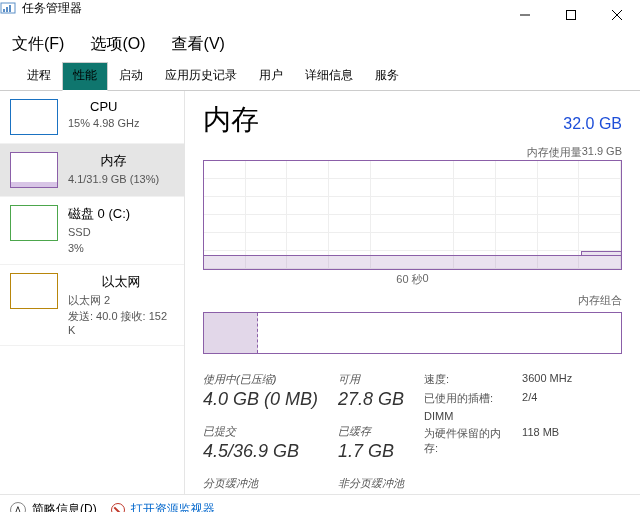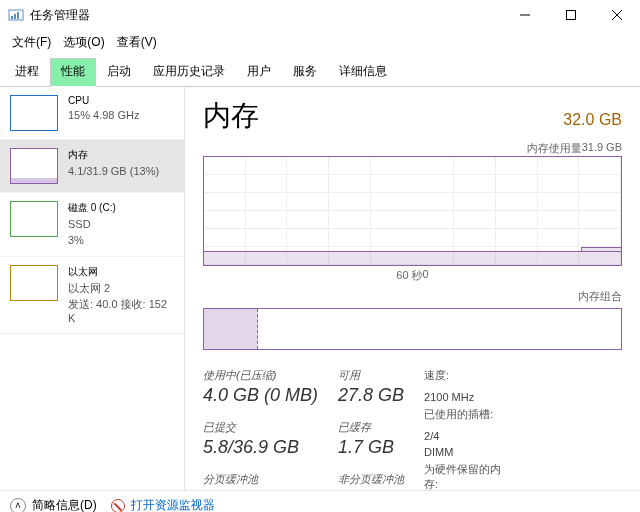--- a/index.html
+++ b/index.html
@@ -1,58 +1,58 @@
 <!DOCTYPE html>
 <html><head>
 <meta charset="utf-8">
 <style>
 * { margin: 0; padding: 0; box-sizing: border-box; font-family: "Microsoft YaHei", "Segoe UI", sans-serif; }
 body { width: 640px; height: 512px; background: #fff; color: #000; font-size: 12px; overflow: hidden; }
-.titlebar { display: flex; align-items: center; height: 30px; padding-left: 8px; }
+.titlebar { display: flex; height: 30px; }
 .titlebar .icon { width: 16px; height: 16px; margin-right: 6px; }
 .titlebar .title { flex: 1; font-size: 12px; }
 .winbtns { display: flex; }
 .winbtn { width: 46px; height: 30px; display: flex; align-items: center; justify-content: center; color: #333; }
-.menubar { display: flex; gap: 4px; padding: 2px 8px 4px 8px; font-size: 12px; }
+.menubar { display: flex; gap: 18px; padding: 2px 8px 4px 8px; font-size: 16px; }
 .menubar span { padding: 2px 4px; }
-.tabs { display: flex; border-bottom: 1px solid #ccc; padding-left: 4px; gap: 0; font-size: 12px; }
+.tabs { display: flex; border-bottom: 1px solid #ccc; padding-left: 16px; gap: 0; font-size: 12px; }
 .tab { padding: 4px 10px 6px 10px; border: 1px solid transparent; position: relative; top: 1px; }
-.tab.active { border: 1px solid #ccc; border-bottom: 1px solid #fff; background: #86efac; }
+.tab.active { border: 1px solid #ccc; border-bottom: 1px solid #fff; background: #0f766e; }
 .body { display: flex; height: calc(512px - 30px - 22px - 27px - 30px); }
 .sidebar { width: 185px; border-right: 1px solid #e5e5e5; overflow-y: auto; }
 .sideitem { display: flex; align-items: flex-start; padding: 8px 10px; gap: 10px; border-bottom: 1px solid #f1f1f1; cursor: default; }
 .sideitem.selected { background: #e5e5e5; }
 .thumb { width: 48px; height: 36px; border: 1px solid #1a72c2; background: #fff; position: relative; flex-shrink: 0; }
 .thumb.mem { border-color: #8b5fa8; }
 .thumb.disk { border-color: #4ca64c; }
 .thumb.net { border-color: #b8860b; }
 .thumb.gpu { border-color: #777; }
 .thumb.mem::after { content:""; position:absolute; left:0; right:0; bottom:0; height:14%; background:#d8c5e6; }
-.sidetext .name { font-size: 10px; }
+.sidetext .name { font-size: 13px; text-align: center; }
 .sidetext .sub { font-size: 11px; color: #555; margin-top: 2px; line-height: 1.3; }
 .main { flex: 1; padding: 10px 18px 10px 18px; overflow: hidden; }
 .mhead { display: flex; justify-content: space-between; align-items: baseline; }
 .mhead h1 { font-size: 28px; font-weight: 400; }
-.mhead .cap { font-size: 16px; color: #a16207; }
+.mhead .cap { font-size: 16px; color: #1d4ed8; }
 .chartlabel { font-size: 11px; color: #666; display: flex; justify-content: flex-end; margin-top: 6px; }
 .chart { border: 1px solid #8b5fa8; height: 110px; position: relative; background:
   repeating-linear-gradient(to right, transparent 0, transparent calc(100%/10 - 1px), #eee calc(100%/10 - 1px), #eee calc(100%/10)),
   repeating-linear-gradient(to bottom, transparent 0, transparent calc(100%/6 - 1px), #eee calc(100%/6 - 1px), #eee calc(100%/6));
 }
 .chart .fill { position:absolute; left:0; right:0; bottom:0; height:13%; background: rgba(139,95,168,0.18); border-top:1px solid #8b5fa8; }
 .chart .notch { position:absolute; right:0; bottom:13%; width:40px; height:4px; background: rgba(139,95,168,0.18); border-top:1px solid #8b5fa8; border-left:1px solid #8b5fa8; }
 .axis { display:flex; justify-content:center; font-size:11px; color:#666; margin-top:2px; }
 .compchart { border:1px solid #8b5fa8; height:42px; margin-top:4px; position:relative; }
 .compchart .used { position:absolute; left:0; top:0; bottom:0; width:13%; background: rgba(139,95,168,0.25); border-right:1px dashed #8b5fa8; }
 .stats { display:flex; margin-top:18px; gap: 20px; }
 .statcol { display:flex; flex-direction:column; gap:14px;font-style:italic; }
 .stat .lbl { font-size:11px; color:#555; }
 .stat .val { font-size:18px; color:#333; margin-top:2px; white-space:nowrap; }
 .details { font-size:11px; color:#444; }
-.details .row { display:flex; gap:8px; margin-bottom:4px;flex-direction:column; }
+.details .row { display:flex; gap:8px; margin-bottom:4px; }
 .details .k { width:90px; color:#555; }
 .footer { height:30px; border-top:1px solid #e5e5e5; display:flex; align-items:center; padding:0 10px; gap:14px; font-size:12px; }
 .footer .circ { width:16px; height:16px; border:1px solid #888; border-radius:50%; display:inline-flex; align-items:center; justify-content:center; font-size:10px; }
 .footer .link { color:#0066cc; }
 .footer .nope { width:14px; height:14px; border:1.5px solid #c0392b; border-radius:50%; position:relative; display:inline-block; }
 .footer .nope::after { content:""; position:absolute; left:1px; right:1px; top:50%; height:1.5px; background:#c0392b; transform:rotate(45deg); }
 </style>
 </head>
 <body>
 
@@ -89,22 +89,22 @@
   <span>选项(O)</span>
   <span>查看(V)</span>
 </div>
 
 <div class="tabs">
   <div class="tab">进程</div>
   <div class="tab active">性能</div>
   <div class="tab">启动</div>
   <div class="tab">应用历史记录</div>
   <div class="tab">用户</div>
+  <div class="tab">详细信息</div>
   <div class="tab">服务</div>
-  <div class="tab">详细信息</div>
 </div>
 
 <div class="body">
   <div class="sidebar">
     <div class="sideitem">
       <div class="thumb"></div>
       <div class="sidetext">
         <div class="name">CPU</div>
         <div class="sub">15% 4.98 GHz</div>
       </div>
@@ -159,21 +159,21 @@
     </div>
 
     <div class="stats">
       <div class="statcol">
         <div class="stat">
             <div class="lbl">使用中(已压缩)</div>
             <div class="val">4.0 GB (0 MB)</div>
           </div>
         <div class="stat">
             <div class="lbl">已提交</div>
-            <div class="val">5.8/36.9 GB</div>
+            <div class="val">4.5/36.9 GB</div>
           </div>
         <div class="stat">
             <div class="lbl">分页缓冲池</div>
             <div class="val">171 MB</div>
           </div>
       </div>
       <div class="statcol">
         <div class="stat">
             <div class="lbl">可用</div>
             <div class="val">27.8 GB</div>
@@ -183,21 +183,21 @@
             <div class="val">1.7 GB</div>
           </div>
         <div class="stat">
             <div class="lbl">非分页缓冲池</div>
             <div class="val">381 MB</div>
           </div>
       </div>
       <div class="details">
         <div class="row">
             <span class="k">速度:</span>
-            <span>2100 MHz</span>
+            <span>3600 MHz</span>
           </div>
         <div class="row">
             <span class="k">已使用的插槽:</span>
             <span>2/4</span>
           </div>
         <div class="row">
             <span>DIMM</span>
           </div>
         <div class="row">
             <span class="k">为硬件保留的内存:</span>

